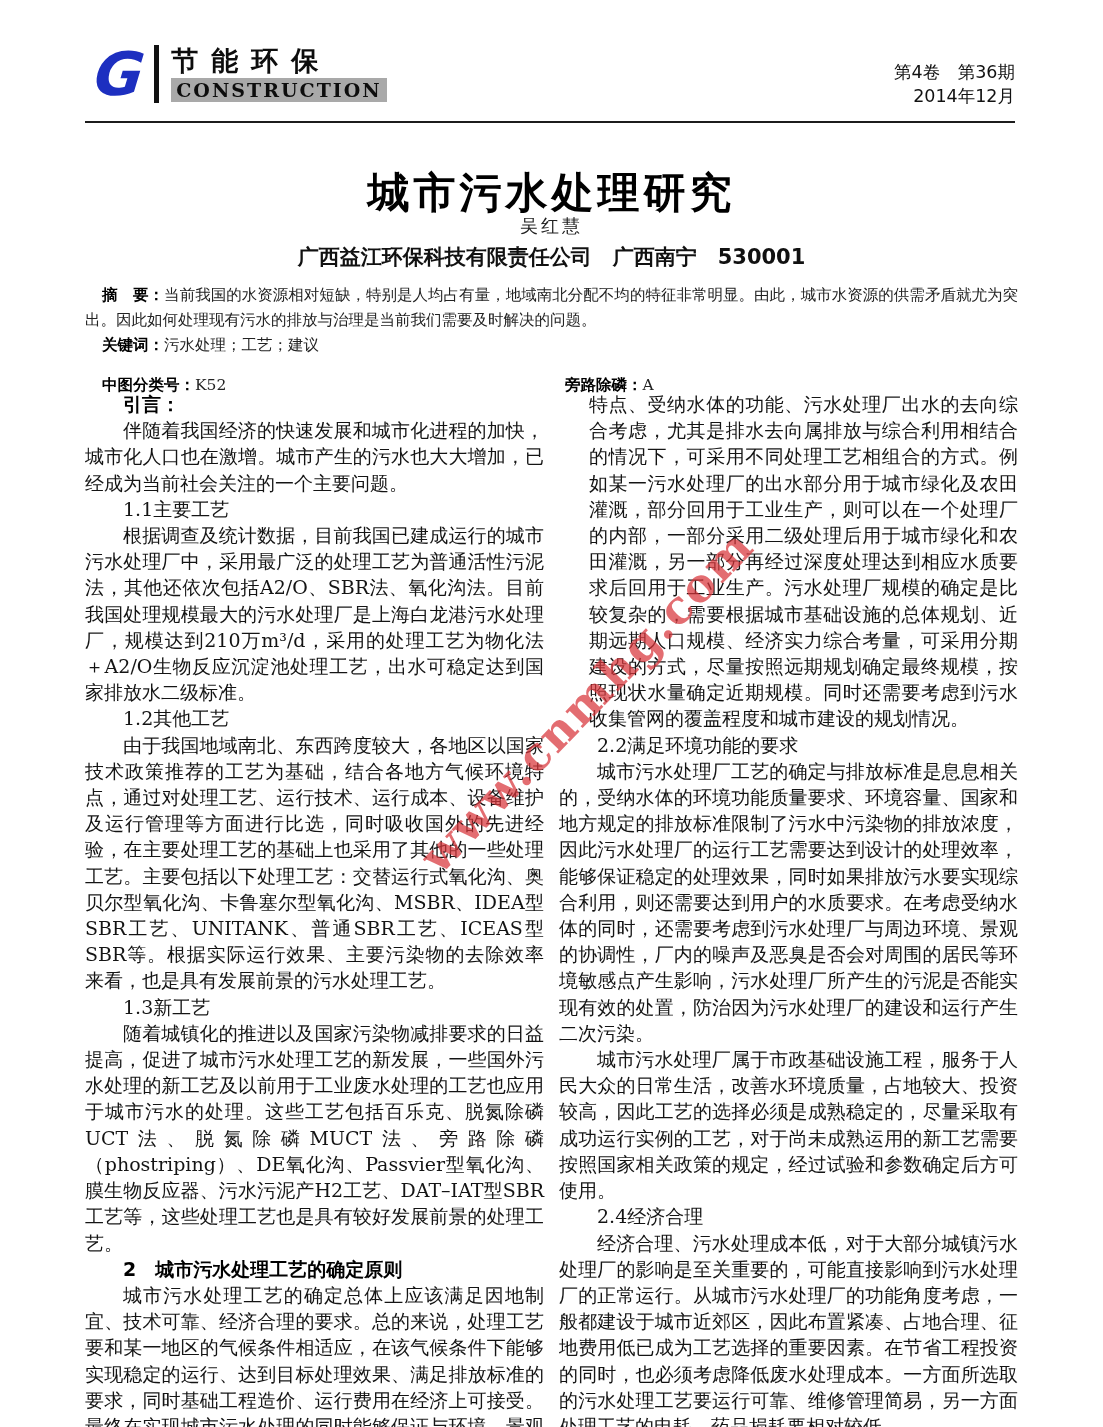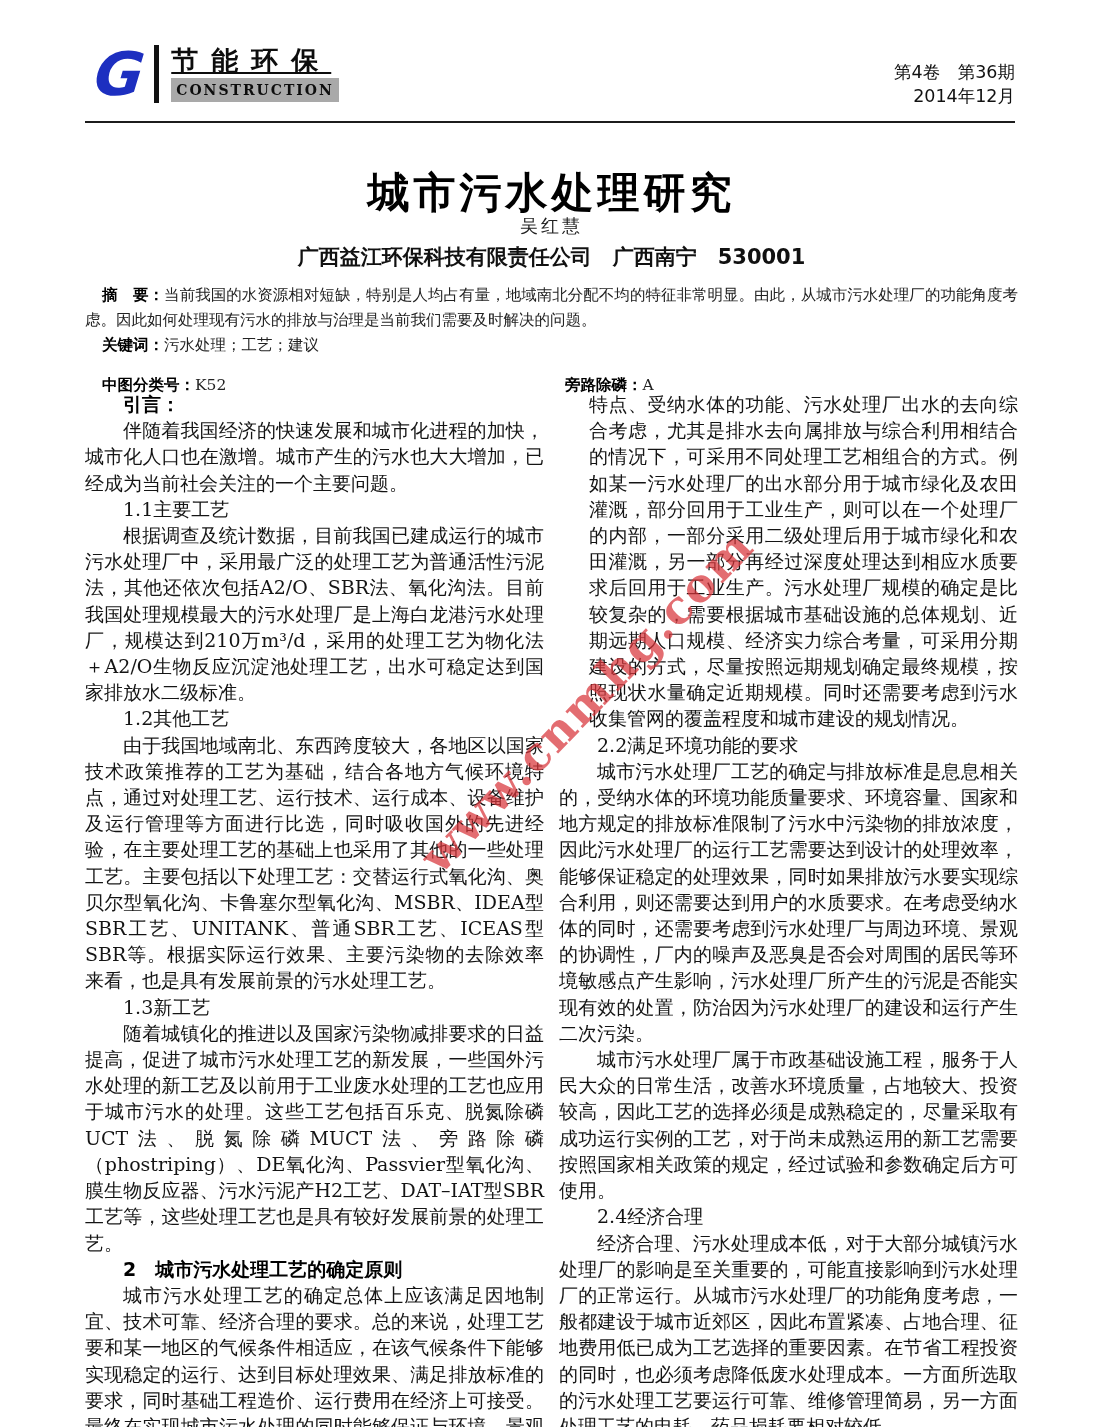--- a/index.html
+++ b/index.html
@@ -12,23 +12,23 @@
     color:#1a1a1a;
   }
   
   .header-top{position:absolute;top:44px;left:95px;right:88px;height:76px;}
   .logo{position:absolute;left:0;top:0;display:flex;align-items:center;}
   .logo-g{display:inline-block;font-family:"DejaVu Sans","Liberation Sans",sans-serif;
     font-weight:bold;font-style:italic;font-size:60px;line-height:60px;color:#1d2fc0;
     transform:skewX(-6deg);margin-right:10px;}
   .logo-bar{display:inline-block;width:5px;height:58px;background:#111;margin-right:12px;}
   .logo-cn{font-family:"DejaVu Sans","Liberation Sans",sans-serif;font-weight:bold;
-    font-size:27px;letter-spacing:13px;color:#0d0d0d;line-height:30px;white-space:nowrap;text-decoration:underline;}
+    font-size:27px;letter-spacing:13px;color:#0d0d0d;line-height:30px;white-space:nowrap;}
   .logo-en{font-family:"DejaVu Serif","Liberation Serif",serif;font-weight:bold;
-    font-size:14px;letter-spacing:2px;color:#0d0d0d;background:#a9a9a9;
+    font-size:19px;letter-spacing:2px;color:#0d0d0d;background:#a9a9a9;
     display:inline-block;padding:0 5px;margin-top:2px;line-height:24px;}
   .issue{position:absolute;right:0;top:16px;text-align:right;
     font-family:"DejaVu Sans","Liberation Sans",sans-serif;
     font-size:17.5px;line-height:24px;color:#111;}
   .rule{position:absolute;top:121px;left:85px;right:88px;border-top:2.5px solid #1c1c1c;}
   
   .title{position:absolute;top:141px;left:0;width:100%;text-align:center;
     font-family:"DejaVu Sans","Liberation Sans",sans-serif;
     font-weight:bold;font-size:42px;letter-spacing:4px;color:#000;margin-top:24px;}
   .author{position:absolute;top:214px;left:0;width:100%;text-align:center;
@@ -78,21 +78,21 @@
       <div>2014年12月</div>
     </div>
   </div>
   <div class="rule"></div>
 
   <div class="title">城市污水处理研究</div>
   <div class="author">吴红慧</div>
   <div class="affil">广西益江环保科技有限责任公司　广西南宁　530001</div>
 
   <div class="abstract">
-    <p class="first"><span class="lbl">摘　要：</span><span>当前我国的水资源相对短缺，特别是人均占有量，地域南北分配不均的特征非常明显。由此，从城市污水处理厂的功能角度考虑。因此如何处理现有污水的排放与治理是当前我们需要及时解决的问题。</span></p>
+    <p class="first"><span class="lbl">摘　要：</span><span>当前我国的水资源相对短缺，特别是人均占有量，地域南北分配不均的特征非常明显。由此，城市水资源的供需矛盾就尤为突出。因此如何处理现有污水的排放与治理是当前我们需要及时解决的问题。</span></p>
     <p class="kwline"><span class="lbl">关键词：</span><span>污水处理；工艺；建议</span></p>
     <div class="metarow">
       <span><span class="lbl">中图分类号：</span><span>K52</span></span>
       <span class="doccode"><span class="lbl">旁路除磷：</span><span>A</span></span>
     </div>
   </div>
 
   <div class="columns">
     <div class="col" id="col-left">
         <h3>引言：</h3>

